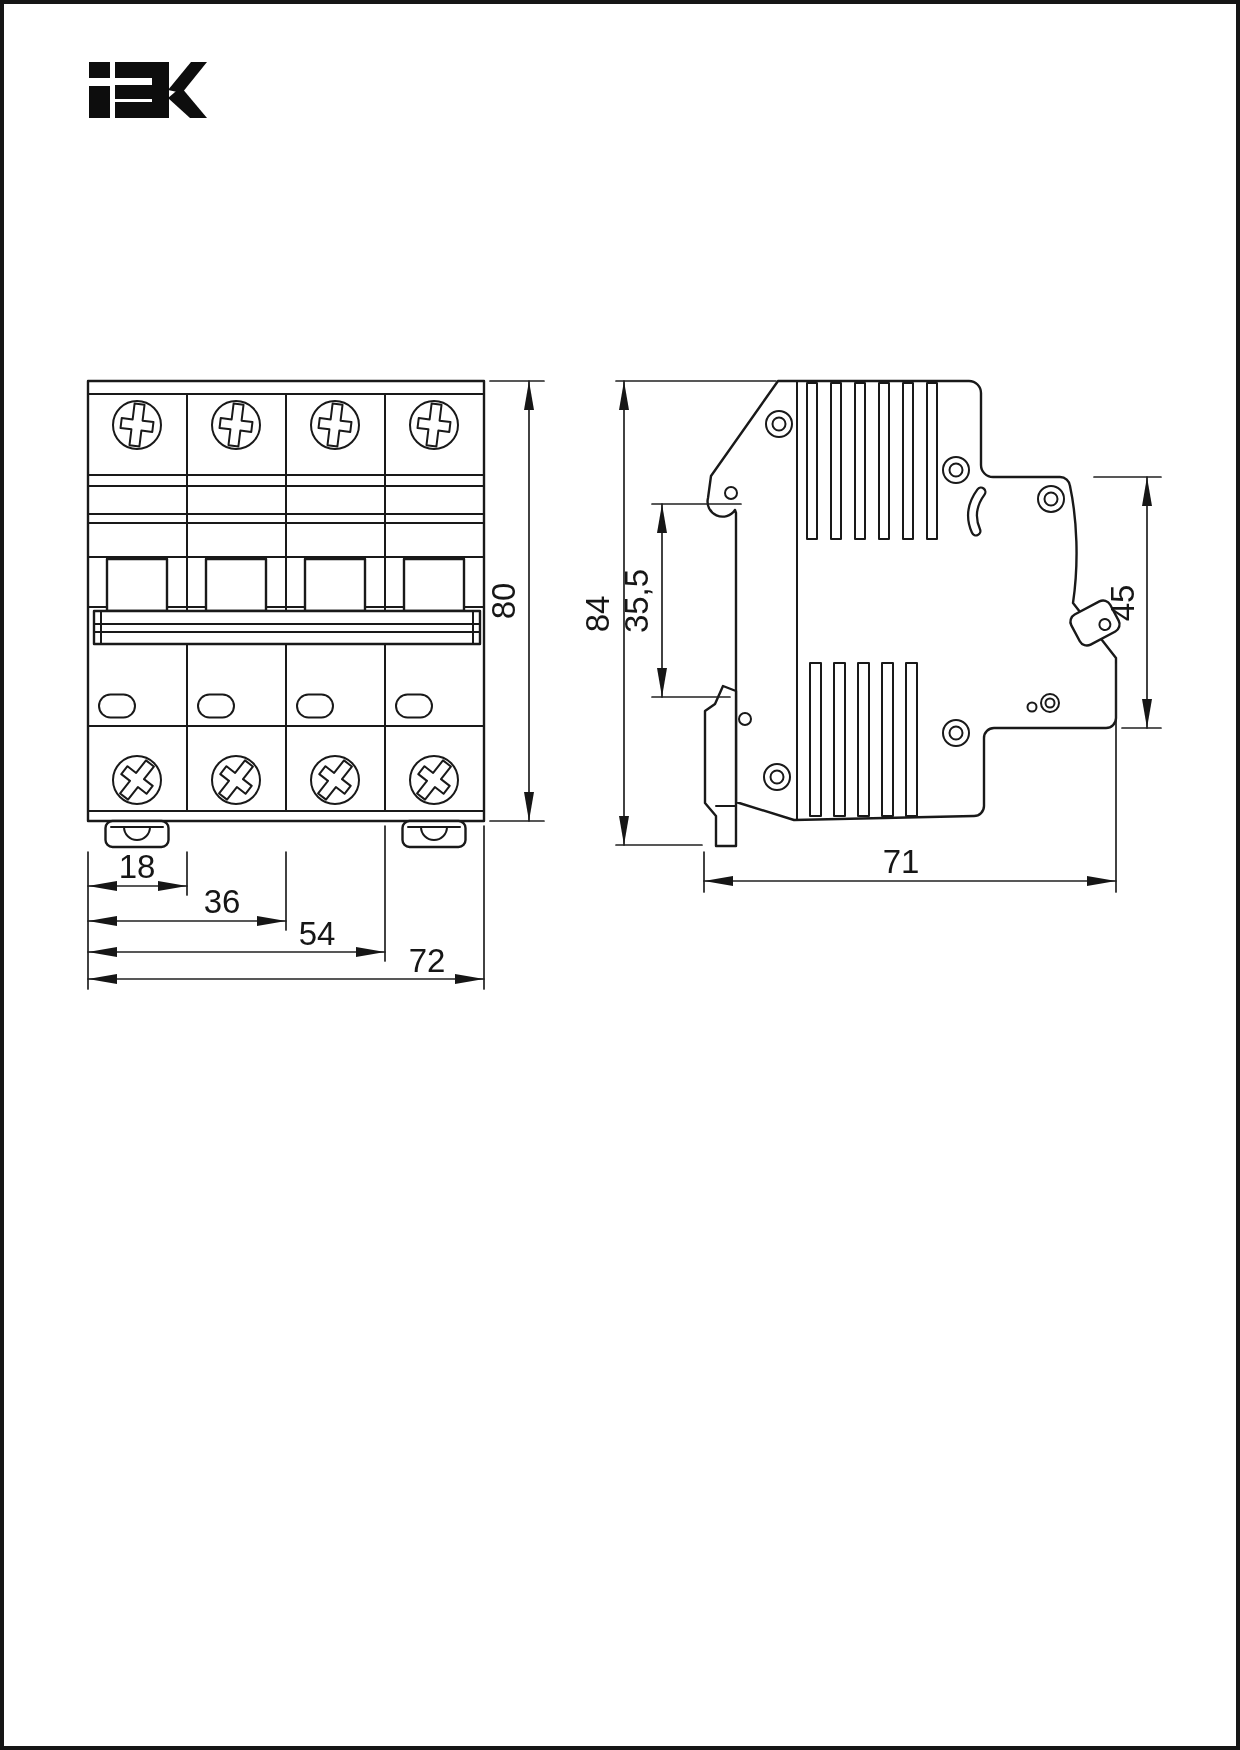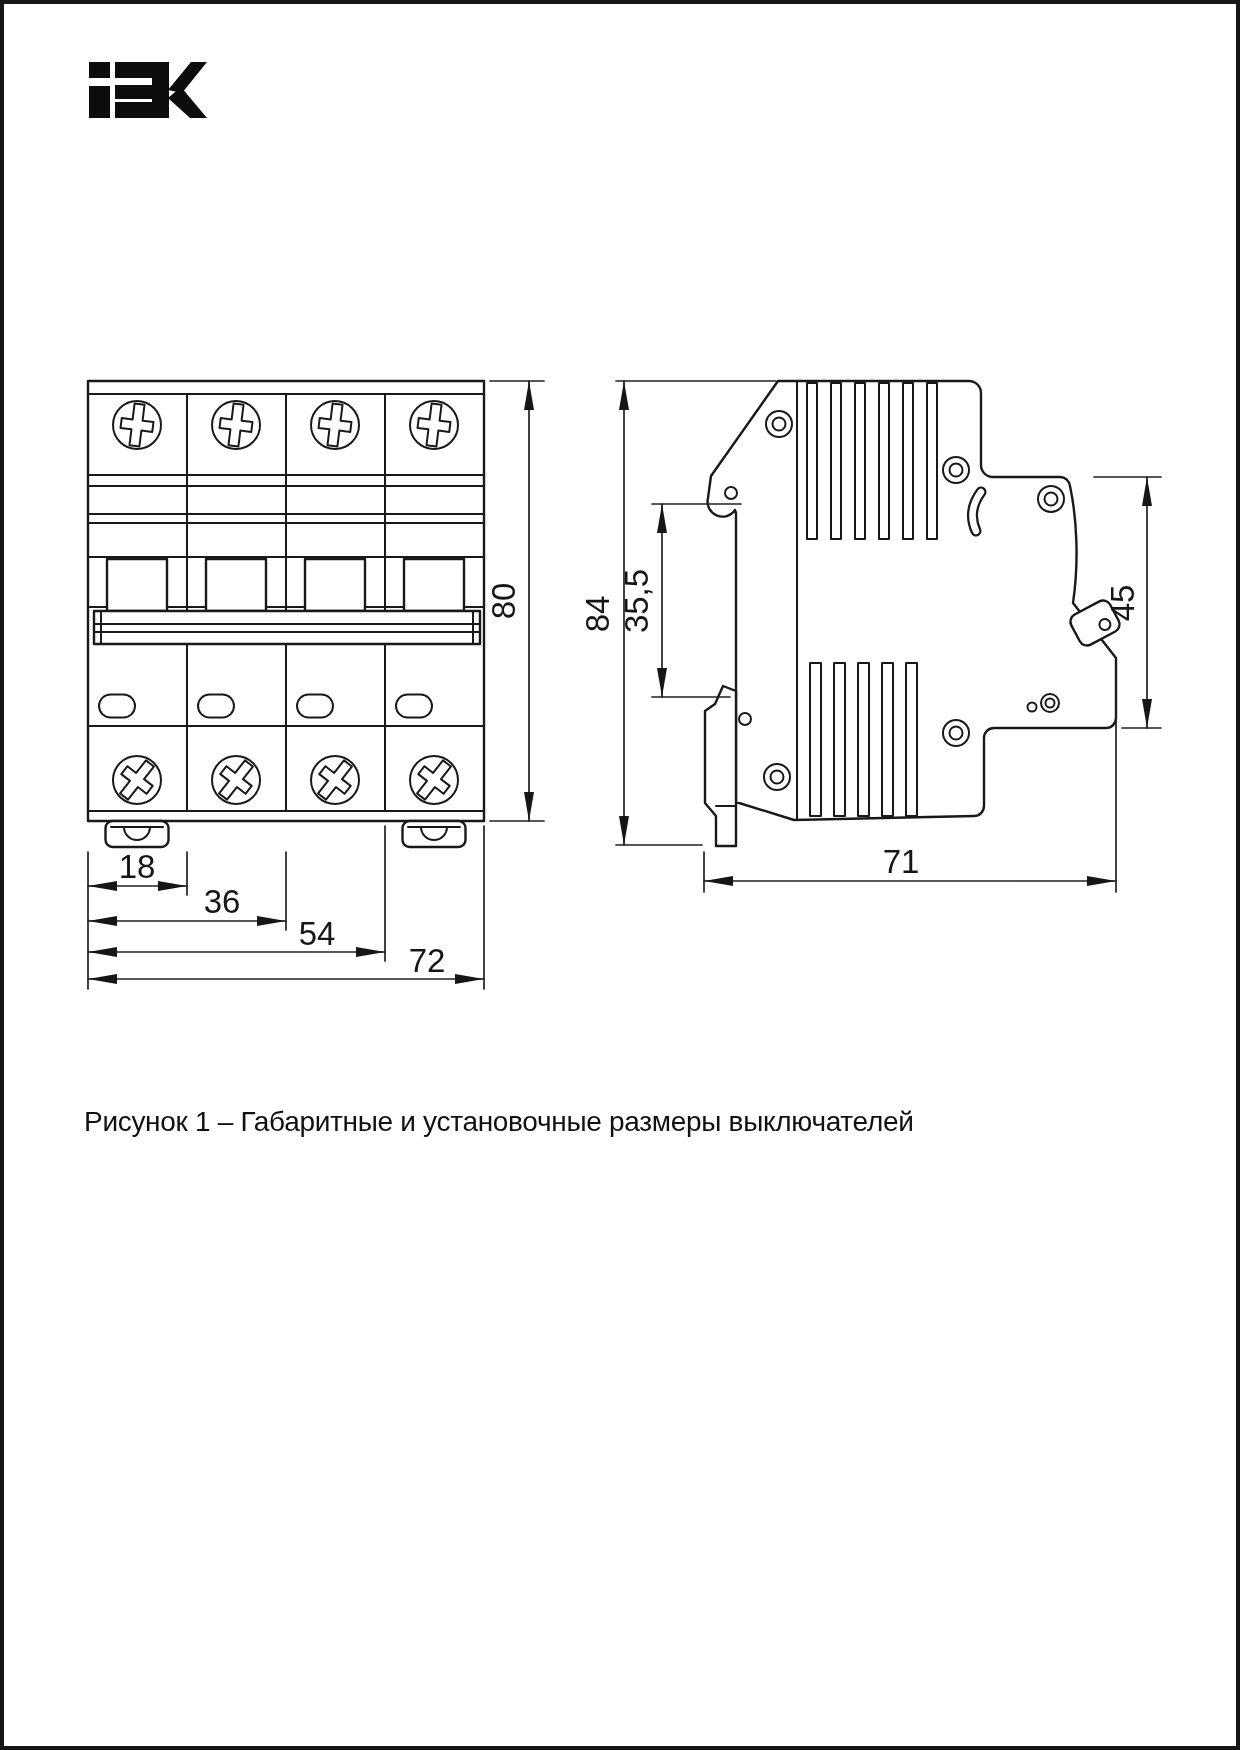--- a/index.html
+++ b/index.html
@@ -248,15 +248,14 @@
     <text class="dimtxt" x="313" y="941">54</text>
     <text class="dimtxt" x="423" y="968">72</text>
     <text class="dimtxt" transform="translate(511,597) rotate(-90)">80</text>
     <text class="dimtxt" transform="translate(605,610) rotate(-90)">84</text>
     <text class="dimtxt" transform="translate(644,597) rotate(-90)">35,5</text>
     <text class="dimtxt" transform="translate(1130,599) rotate(-90)">45</text>
     <text class="dimtxt" x="897" y="869">71</text>
   </g>
 </svg>
 
-<div class="caption">Рисунок 1 – Габаритные и установочные размеры выключателей</div>
 
 </div>
 
 </body></html>

